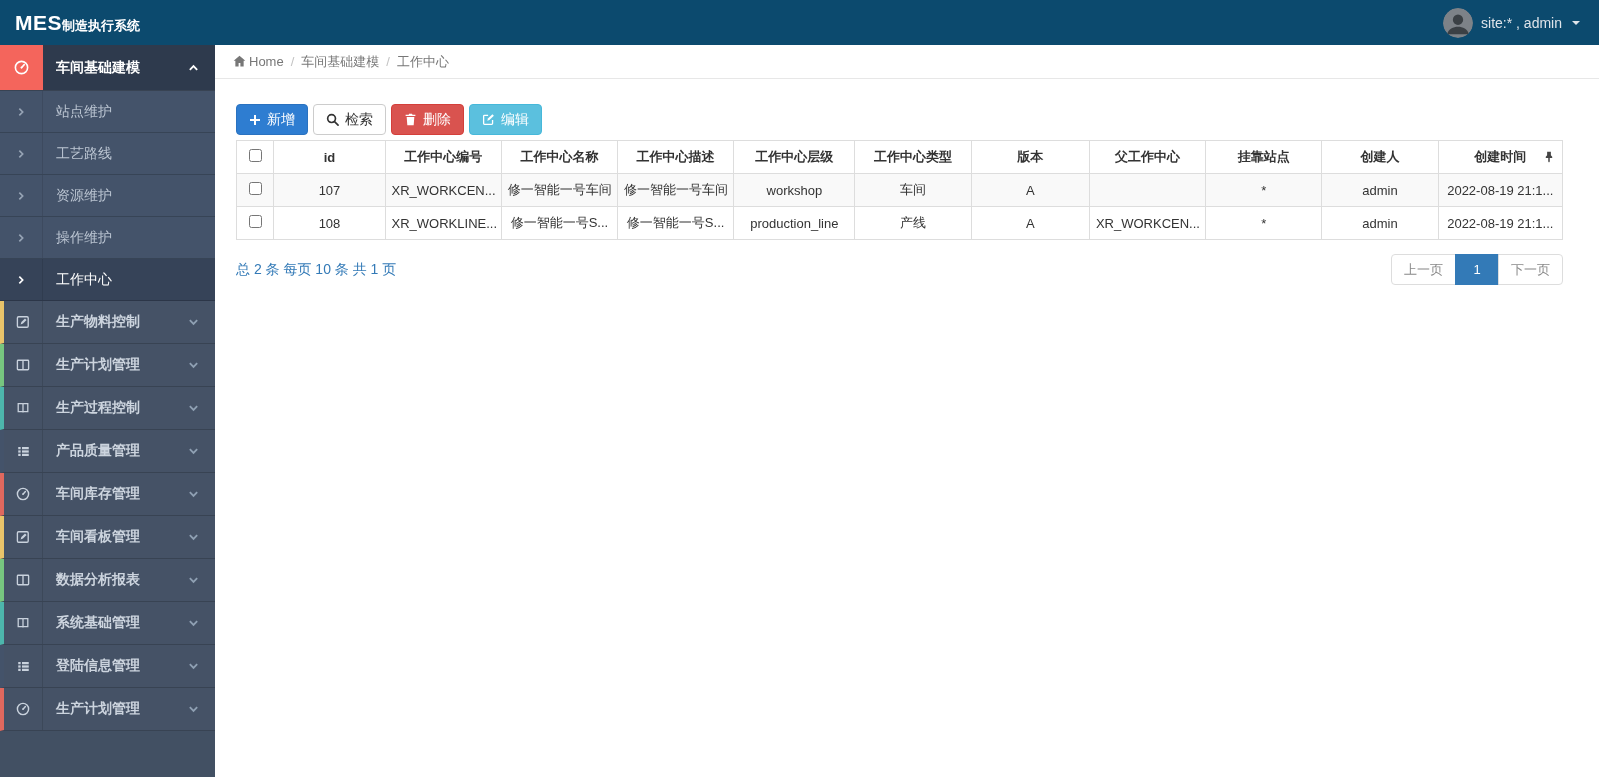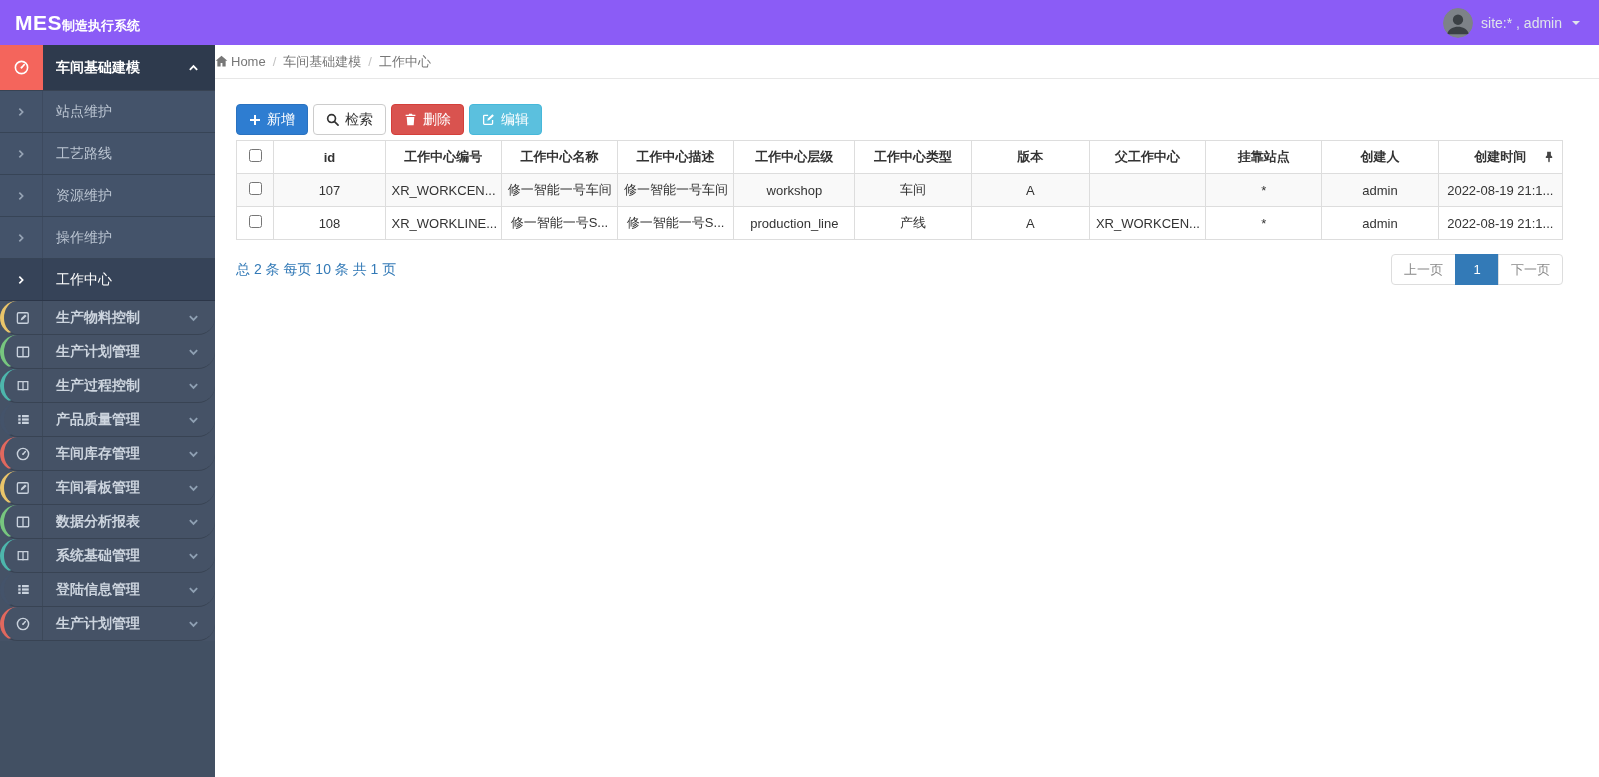--- a/index.html
+++ b/index.html
@@ -1,21 +1,21 @@
 <!DOCTYPE html>
 <html><head>
 <meta charset="utf-8">
 <style>
   * { margin:0; padding:0; box-sizing:border-box; }
   html,body { width:1599px; height:777px; overflow:hidden; }
   body { font-family:"Liberation Sans","DejaVu Sans",sans-serif; background:#fff; color:#333; }
   .app { width:1599px; height:777px; display:flex; flex-direction:column; }
 
   
-  .navbar { height:45px; background:#8b5cf6; display:flex; align-items:center; justify-content:space-between; padding:0 15px 0 15px; flex:0 0 45px; }
+  .navbar { height:45px; background:#0c4a6e; display:flex; align-items:center; justify-content:space-between; padding:0 15px 0 15px; flex:0 0 45px; }
   .brand { color:#fff; cursor:pointer; display:flex; align-items:baseline; }
   .brand-bold { font-size:21px; font-weight:bold; letter-spacing:0.5px; }
   .brand-rest { font-size:13px; font-weight:bold; }
   .nav-user { display:flex; align-items:center; gap:8px; color:#dfe4ea; font-size:14px; cursor:pointer; padding-right:4px; }
   .avatar { width:30px; height:30px; border-radius:50%; overflow:hidden; display:block; }
   .caret-down { width:0; height:0; border-left:4px solid transparent; border-right:4px solid transparent; border-top:4px solid #dfe4ea; margin-left:2px; }
 
   
   .main { flex:1; display:flex; min-height:0; }
   .sidebar { width:215px; flex:0 0 215px; background:#455266; display:flex; flex-direction:column; }
@@ -26,29 +26,29 @@
   .icell { width:43px; flex:0 0 43px; display:flex; align-items:center; justify-content:center; border-right:1px solid rgba(0,0,0,0.12); color:#c9d2dd; }
   .lcell { flex:1; display:flex; align-items:center; padding-left:13px; font-size:14px; color:#c5cdd8; position:relative; }
   .group-hdr { height:46px; }
   .group-hdr .icell { background:#f4655c; color:#fff; border-right:none; }
   .group-hdr .lcell { background:#2e3a4d; color:#fff; font-weight:bold; }
   .chev-right-cell { width:43px; flex:0 0 43px; display:flex; align-items:center; justify-content:center; color:#97a4b5; border-right:1px solid rgba(0,0,0,0.10); }
   .sub-item { height:42px; background:#44536a; }
   .sub-item .lcell { color:#bcc6d3; font-weight:normal; }
   .sub-item.active { background:#364358; }
   .sub-item.active .lcell, .sub-item.active .chev-right-cell { color:#fff; }
-  .top-item { height:34px; border-left:4px solid transparent;border-radius:20px; }
+  .top-item { height:43px; border-left:4px solid transparent; }
   .top-item .icell { width:39px; flex:0 0 39px; }
   .top-item .lcell { font-weight:bold; color:#ccd4de; }
   .chev-end { position:absolute; right:16px; top:50%; transform:translateY(-50%); color:#8fa0b3; display:flex; }
   .side-fill { flex:1; background:#42506​3; background:#425063; }
   svg { display:block; }
 
   
-  .breadcrumb { height:34px; flex:0 0 34px; background:#fff; border-bottom:1px solid #e7e7e7; display:flex; align-items:center; font-size:13px; color:#777; gap:7px; }
+  .breadcrumb { height:34px; flex:0 0 34px; background:#fff; border-bottom:1px solid #e7e7e7; display:flex; align-items:center; padding-left:18px; font-size:13px; color:#777; gap:7px; }
   .crumb { color:#777; cursor:pointer; display:flex; align-items:center; gap:3px; }
   .crumb-sep { color:#c3c3c3; }
 
   
   .page-body { flex:1; padding:21px 36px 0 21px; overflow:hidden; }
   .search-input { width:100%; height:33px; border:1px solid #ccc; border-radius:4px; padding:0 12px; font-size:14px; color:#555; outline:none; font-family:inherit; }
   .search-input::placeholder { color:#9b9b9b; }
 
   .btn-row { display:flex; gap:5px; margin-top:4px; }
   .btn { height:31px; border-radius:4px; border:1px solid transparent; font-size:14px; padding:0 12px; display:inline-flex; align-items:center; gap:6px; cursor:pointer; font-family:inherit; }

